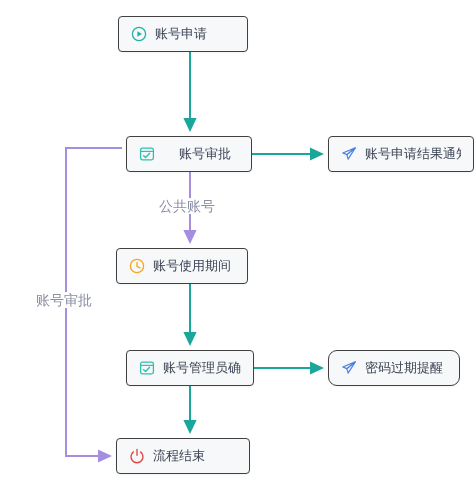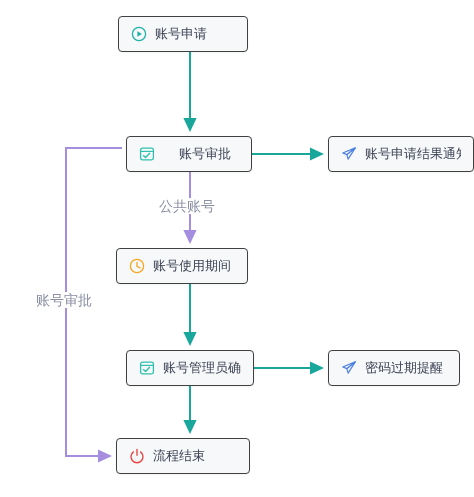--- a/index.html
+++ b/index.html
@@ -54,21 +54,21 @@
     white-space: nowrap;
     overflow: hidden;
   }
 
   
   #node-start      { left: 118px; top: 16px;  width: 130px; }
   #node-approval   { left: 126px; top: 136px; width: 126px; gap: 16px; }
   #node-notify     { left: 328px; top: 136px; width: 146px; }
   #node-period     { left: 116px; top: 248px; width: 132px; }
   #node-admin      { left: 126px; top: 350px; width: 128px; }
-  #node-pwdremind  { left: 328px; top: 350px; width: 132px; }
+  #node-pwdremind  { left: 328px; top: 350px; width: 132px; border-radius: 9px; }
   #node-end        { left: 116px; top: 438px; width: 134px; text-align: right; }
 
   .edge-label {
     position: absolute;
     font-size: 14px;
     color: #8a8fa3;
     background: #ffffff;
     padding: 1px 3px;
     white-space: nowrap;
     line-height: 14px;

